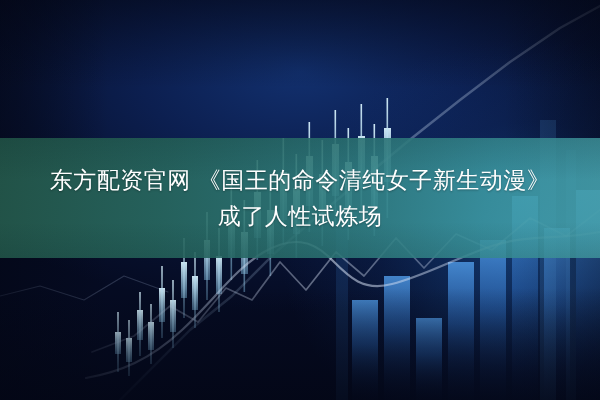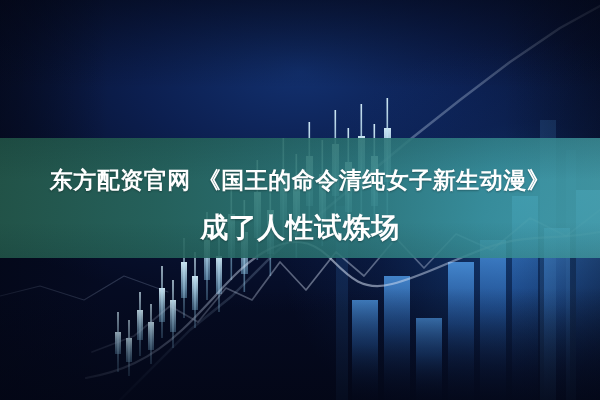--- a/index.html
+++ b/index.html
@@ -74,30 +74,29 @@
     width: 600px;
     height: 120px;
     display: flex;
     flex-direction: column;
     align-items: center;
     justify-content: center;
     gap: 6px;
   }
   .title-line {
     color: #ffffff;
-    font-weight: bold;
+    font-weight: normal;
     font-size: 23px;
     line-height: 30px;
     letter-spacing: 0.5px;
     text-align: center;
     white-space: nowrap;
     text-shadow: 0 1px 2px rgba(0,0,0,0.30);
-    margin-top: 12px;
-  }
-  .title-line-2 { font-size: 28px; }
+  }
+  .title-line-2 { font-size: 23px; }
 </style>
 </head>
 <body>
 
 <div id="banner">
 
   <div class="bg-base"></div>
   <div class="bg-glow-right"></div>
 
   <div class="chart-art">

